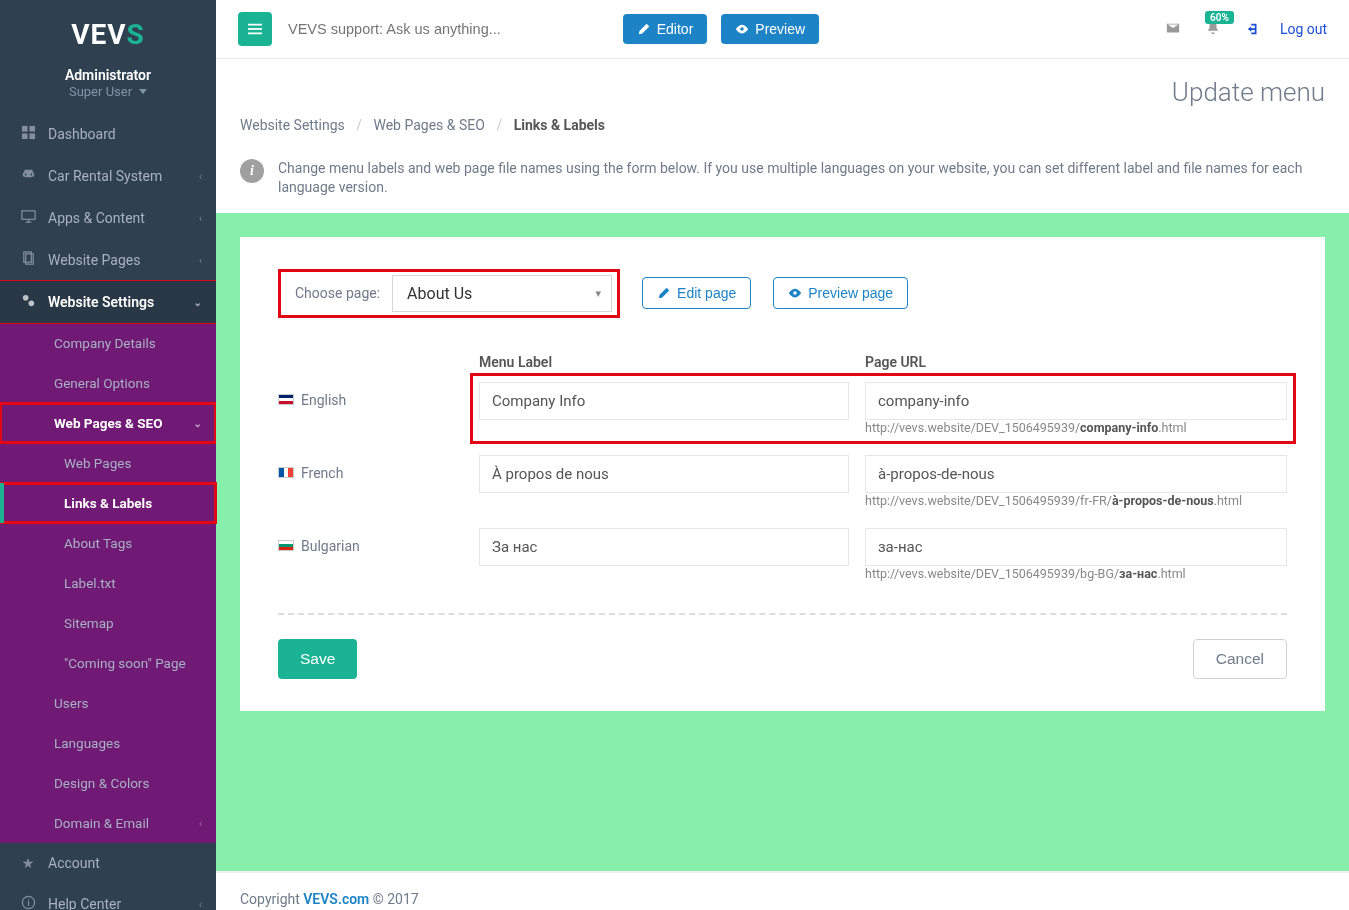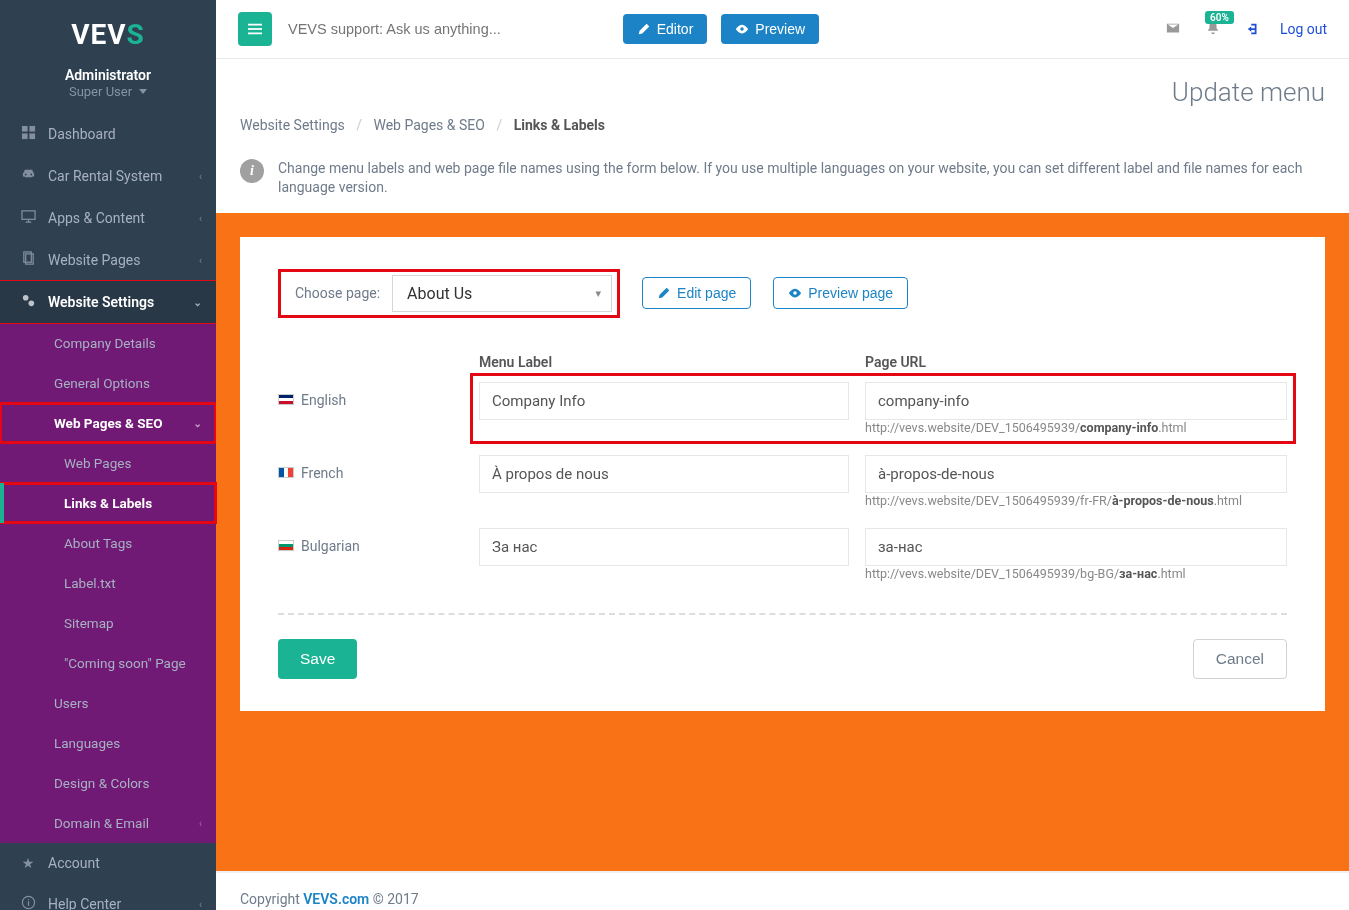--- a/index.html
+++ b/index.html
@@ -48,21 +48,21 @@
 
 .page-header { padding: 18px 24px 14px; background: #fff; }
 .page-title { font-size: 26px; font-weight: 300; color: #6f7b8a; text-align: right; }
 .breadcrumb { margin-top: 10px; font-size: 14px; color: #6f7b8a; }
 .breadcrumb .sep { margin: 0 8px; color: #ccc; }
 .breadcrumb .current { font-weight: 700; color: #555; }
 .info-bar { display: flex; gap: 14px; padding: 12px 24px 16px; background: #fff; border-top: 0; }
 .info-icon { width: 24px; height: 24px; border-radius: 50%; background: #a0a0a0; color: #fff; display: inline-flex; align-items: center; justify-content: center; font-style: italic; font-family: Georgia, serif; flex-shrink: 0; font-weight: bold; }
 .info-text { font-size: 14px; line-height: 1.35; color: #6f7b8a; }
 
-.card-wrap { background: #f97316; padding: 24px; flex: 1; }
+.card-wrap { background: #86efac; padding: 24px; flex: 1; }
 .card { background: #fff; padding: 32px 38px; }
 .row-choice { display: flex; align-items: center; gap: 22px; margin-bottom: 36px; }
 .choose-box { display: flex; align-items: center; border: 3px solid #e30613; padding: 3px 5px 3px 14px; gap: 12px; }
 .choose-label { color: #6f7b8a; font-size: 14px; }
 .select { border: 1px solid #d6d6d6; padding: 8px 40px 8px 14px; font-size: 16px; color: #333; min-width: 220px; position: relative; background: #fff; cursor: pointer; }
 .select::after { content: '▾'; position: absolute; right: 10px; top: 50%; transform: translateY(-50%); color: #888; font-size: 11px; }
 
 .form-table { display: grid; grid-template-columns: 185px 370px 1fr; column-gap: 16px; align-items: start; }
 .th { font-weight: 600; color: #555; padding-bottom: 12px; font-size: 14px; }
 .lang-cell { display: flex; align-items: center; gap: 7px; padding-top: 10px; color: #6f7b8a; }

